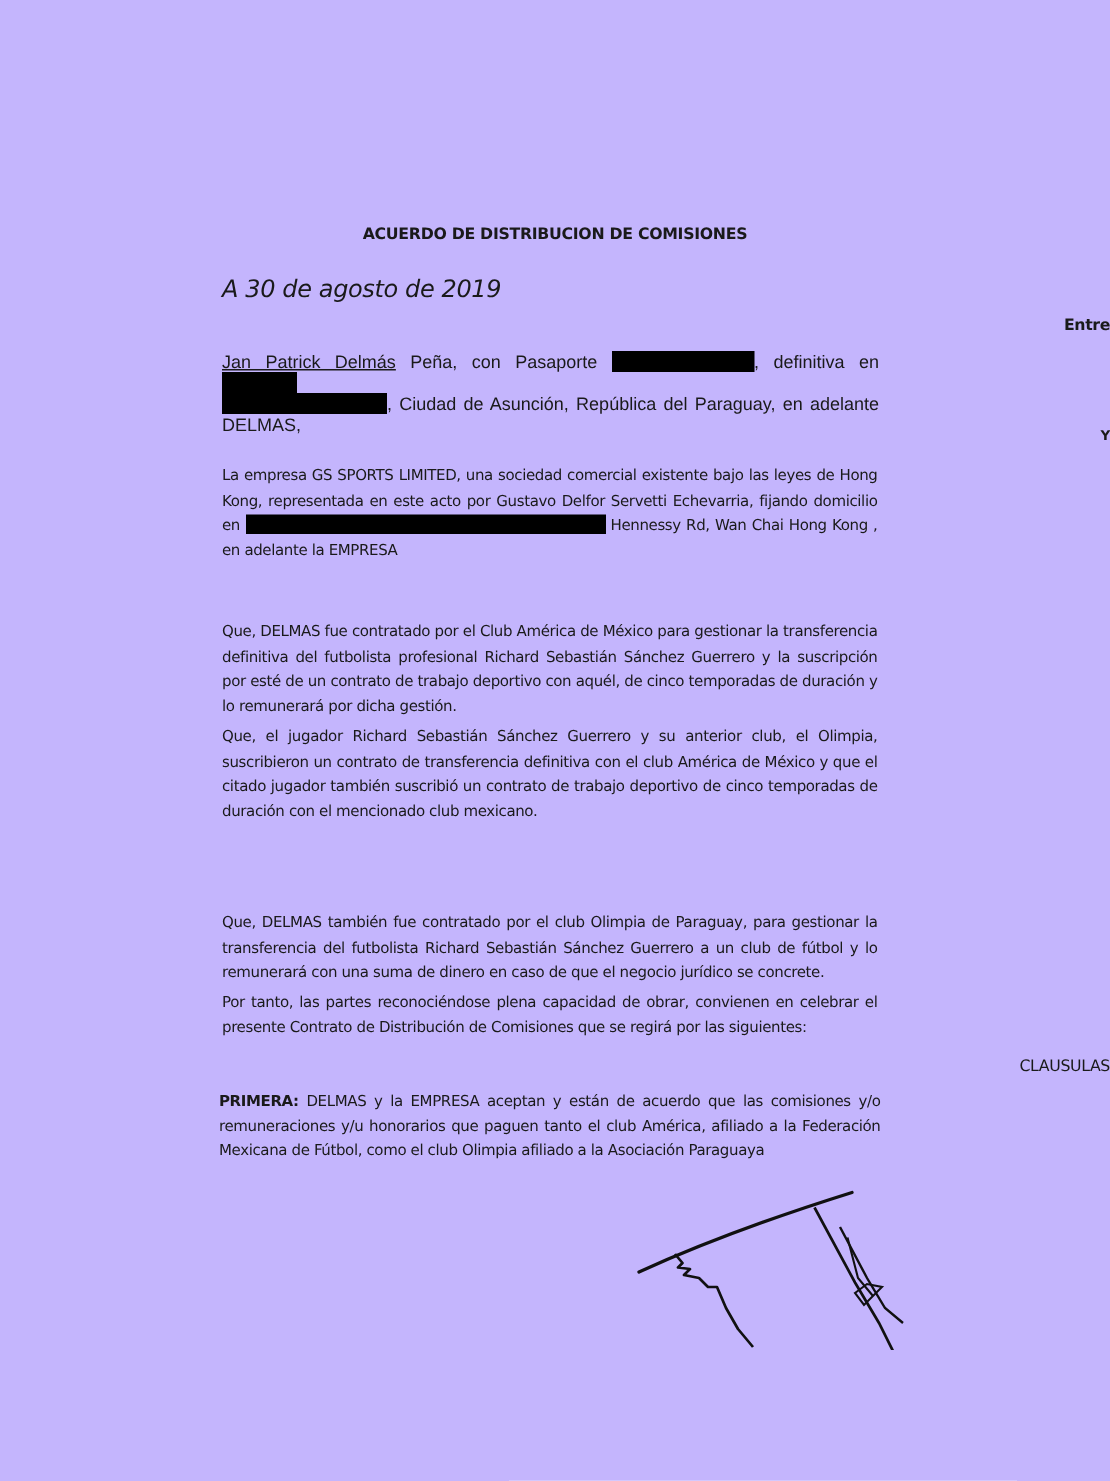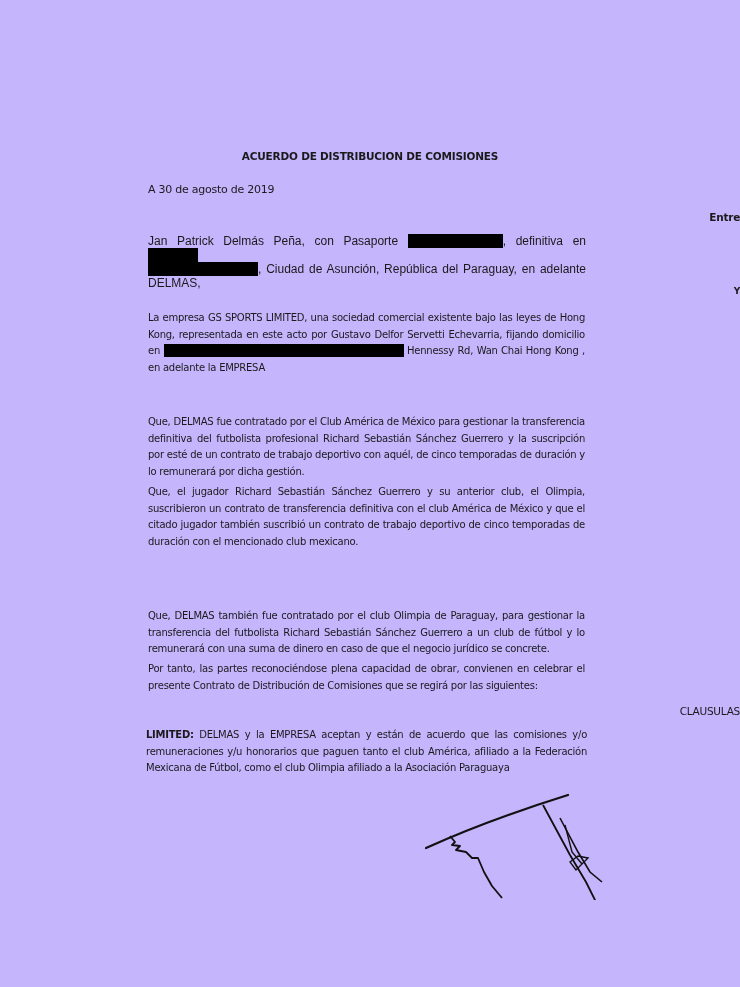--- a/index.html
+++ b/index.html
@@ -4,29 +4,29 @@
 <style>
   html, body { margin: 0; padding: 0; }
   body {
     width: 740px; height: 987px; background: #ffffff;
     position: relative; overflow: hidden;
     color: #1a1a1a;
   }
   .page { position: absolute; left: 0; top: 0; width: 740px; height: 987px; background: #c4b5fd; }
   .doc { font-family: "DejaVu Sans", sans-serif; font-size: 10.6px; letter-spacing: -0.25px; }
   .title { position: absolute; top: 150px; left: 0; width: 740px; text-align: center; font-weight: bold; font-size: 10.5px; letter-spacing: -0.2px; }
-  .date { position: absolute; top: 183px; left: 148px; font-size: 11px; }
+  .date { position: absolute; top: 183px; left: 148px; font-size: 16px; font-style: italic; }
   .center-h { position: absolute; left: 0; width: 740px; text-align: right; font-weight: bold; font-size: 10.5px; }
   .para {
     position: absolute; left: 148px; width: 437px;
     text-align: justify; line-height: 16.5px; font-size: 10px;
   }
   .arial { font-family: "Liberation Sans", sans-serif; font-size: 12px; letter-spacing: 0; line-height: 14px; }
   .redact { display: inline-block; background: #000; height: 14px; vertical-align: -3px; }
-  .u { }
+  .u { text-decoration: underline; }
   .b { font-weight: bold; }
   .sig { position: absolute; left: 400px; top: 780px; width: 240px; height: 120px; }
 </style>
 </head>
 <body>
 
 <div class="page doc">
 
   <div class="title">ACUERDO DE DISTRIBUCION DE COMISIONES</div>
 
@@ -46,21 +46,21 @@
 
 
   <div class="para" style="top:414px;">Que, DELMAS fue contratado por el Club América de México para gestionar la transferencia definitiva del futbolista profesional Richard Sebastián Sánchez Guerrero y la suscripción por esté de un contrato de trabajo deportivo con aquél, de cinco temporadas de duración y lo remunerará por dicha gestión.</div>
   <div class="para" style="top:484px;">Que, el jugador Richard Sebastián Sánchez Guerrero y su anterior club, el Olimpia, suscribieron un contrato de transferencia definitiva con el club América de México y que el citado jugador también suscribió un contrato de trabajo deportivo de cinco temporadas de duración con el mencionado club mexicano.</div>
   <div class="para" style="top:608px;">Que, DELMAS también fue contratado por el club Olimpia de Paraguay, para gestionar la transferencia del futbolista Richard Sebastián Sánchez Guerrero a un club de fútbol y lo remunerará con una suma de dinero en caso de que el negocio jurídico se concrete.</div>
   <div class="para" style="top:661px;">Por tanto, las partes reconociéndose plena capacidad de obrar, convienen en celebrar el presente Contrato de Distribución de Comisiones que se regirá por las siguientes:</div>
 
   <div class="center-h" style="top:705px; font-weight:normal;">CLAUSULAS</div>
 
   <div class="para" style="top:727px; left:146px; width:441px;">
-    <span class="b">LIMITED:</span><span> DELMAS y la EMPRESA aceptan y están de acuerdo que las comisiones y/o remuneraciones y/u honorarios que paguen tanto el club América, afiliado a la Federación Mexicana de Fútbol, como el club Olimpia afiliado a la Asociación Paraguaya</span>
+    <span class="b">PRIMERA:</span><span> DELMAS y la EMPRESA aceptan y están de acuerdo que las comisiones y/o remuneraciones y/u honorarios que paguen tanto el club América, afiliado a la Federación Mexicana de Fútbol, como el club Olimpia afiliado a la Asociación Paraguaya</span>
   </div>
 
   <svg class="sig" viewBox="0 0 240 120">
     <path d="M26 68 C70 48, 120 30, 168 15" stroke="#111" stroke-width="2.2" fill="none" stroke-linecap="round"></path>
     <path d="M50 56 L55 62 L52 65 L60 66 L56 70 L66 72 L72 78 L78 78 L84 92 L92 106 L102 118" stroke="#111" stroke-width="1.8" fill="none" stroke-linejoin="round"></path>
     <path d="M143 25 L170 75 L186 102 L196 122" stroke="#111" stroke-width="1.8" fill="none"></path>
     <path d="M160 38 L178 72 L190 92 L202 102" stroke="#111" stroke-width="1.6" fill="none"></path>
     <path d="M165 45 L172 72 L182 84" stroke="#111" stroke-width="1.4" fill="none"></path>
     <path d="M170 82 L178 76 L188 78 L176 90 Z" stroke="#111" stroke-width="1.4" fill="none"></path>
   </svg>

